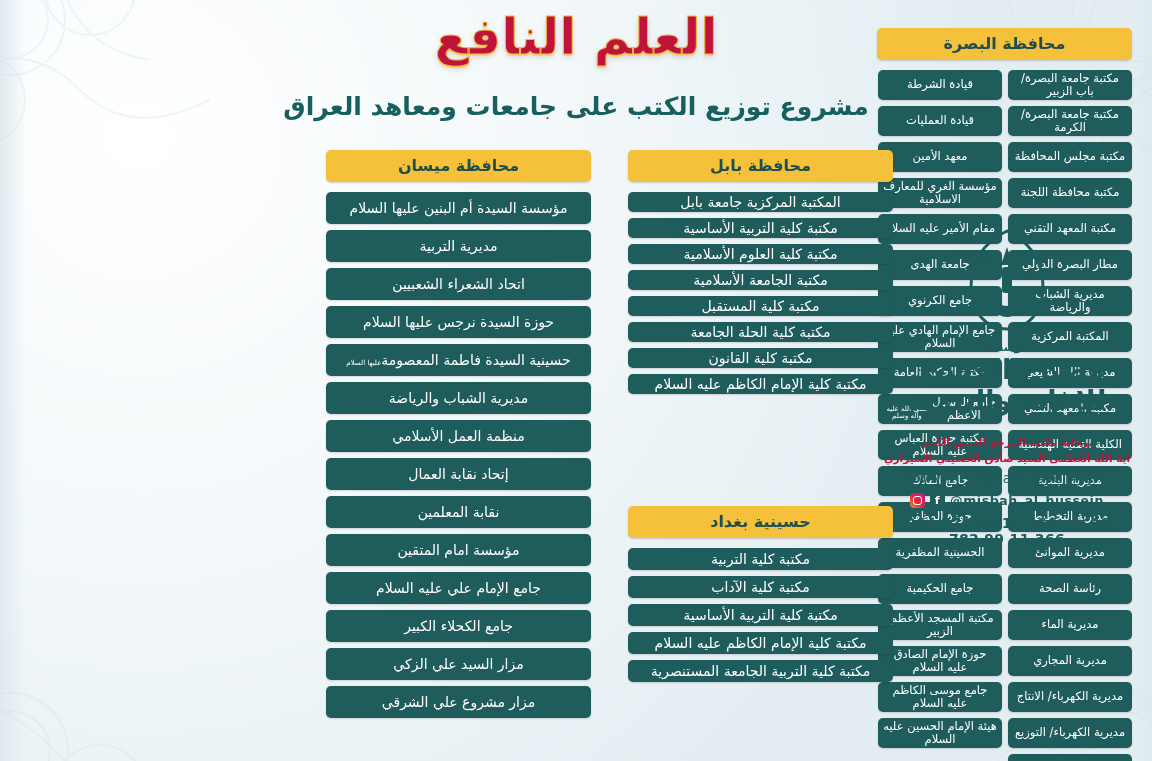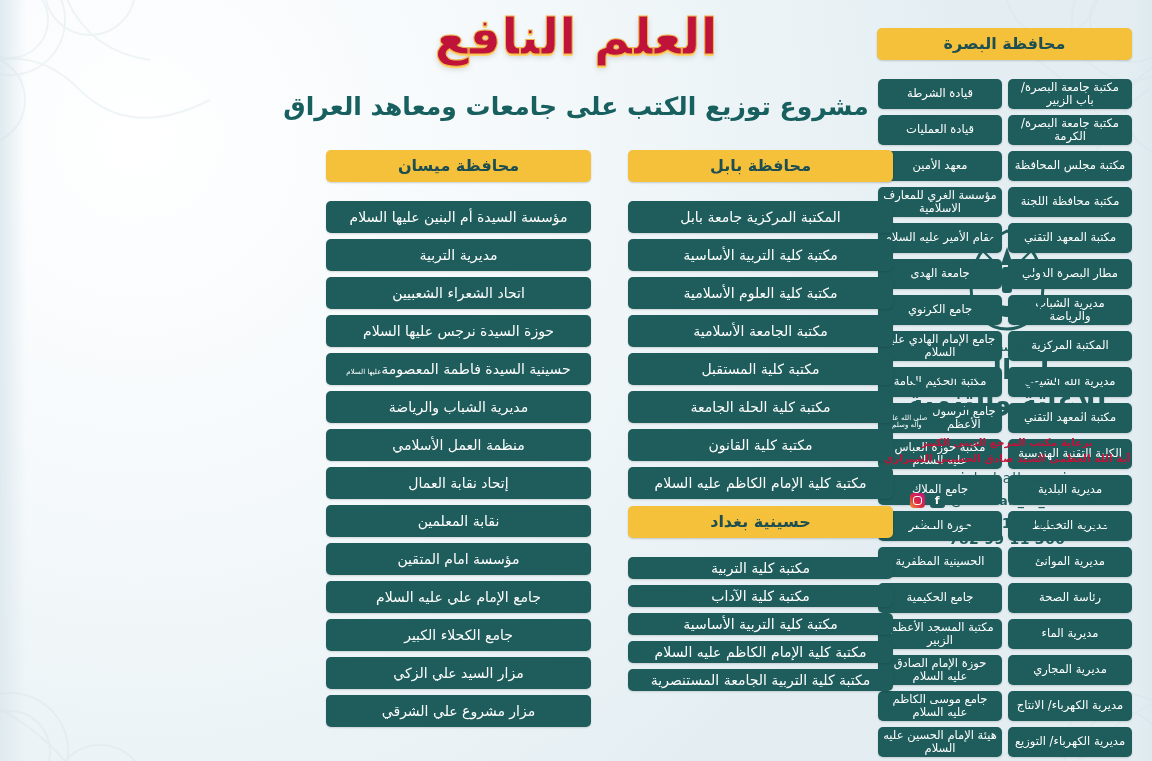--- a/index.html
+++ b/index.html
@@ -44,21 +44,21 @@
 
   
   .col{position:absolute;}
   .col-header{
     background:#f5c03a;
     color:#1d4f52;
     font-size:16px;font-weight:bold;
     text-align:center;
     border-radius:5px;
     padding:6px 0 7px 0;
-    margin-bottom:19px;
+    margin-bottom:10px;
     box-shadow:0 1px 2px rgba(0,0,0,.18);
   }
   .item{
     background:#1f5d5c;
     color:#ffffff;
     text-align:center;
     border-radius:5px;
     margin-bottom:6px;
     display:flex;align-items:center;justify-content:center;
     box-shadow:0 1px 2px rgba(0,0,0,.14);
@@ -73,21 +73,21 @@
   .basra .cols{display:flex;flex-direction:row;gap:6px;}
   .basra .subcol{width:124px;}
   .basra .item{height:30px;font-size:11.5px;}
 
   
   .maysan{left:326px;top:150px;width:265px;}
   .maysan .item{height:32px;font-size:14px;}
 
   
   .babil{left:628px;top:150px;width:265px;}
-  .babil .item{height:32px;font-size:14px;}
+  .babil .item{height:20px;font-size:14px;}
 
   
   .baghdad{left:628px;top:506px;width:265px;}
   .baghdad .item{height:22px;font-size:14px;}
 
   
   .logo-block{
     position:absolute;right:20px;top:225px;width:250px;text-align:center;
   }
   .logo-mark{margin:0 auto;}

